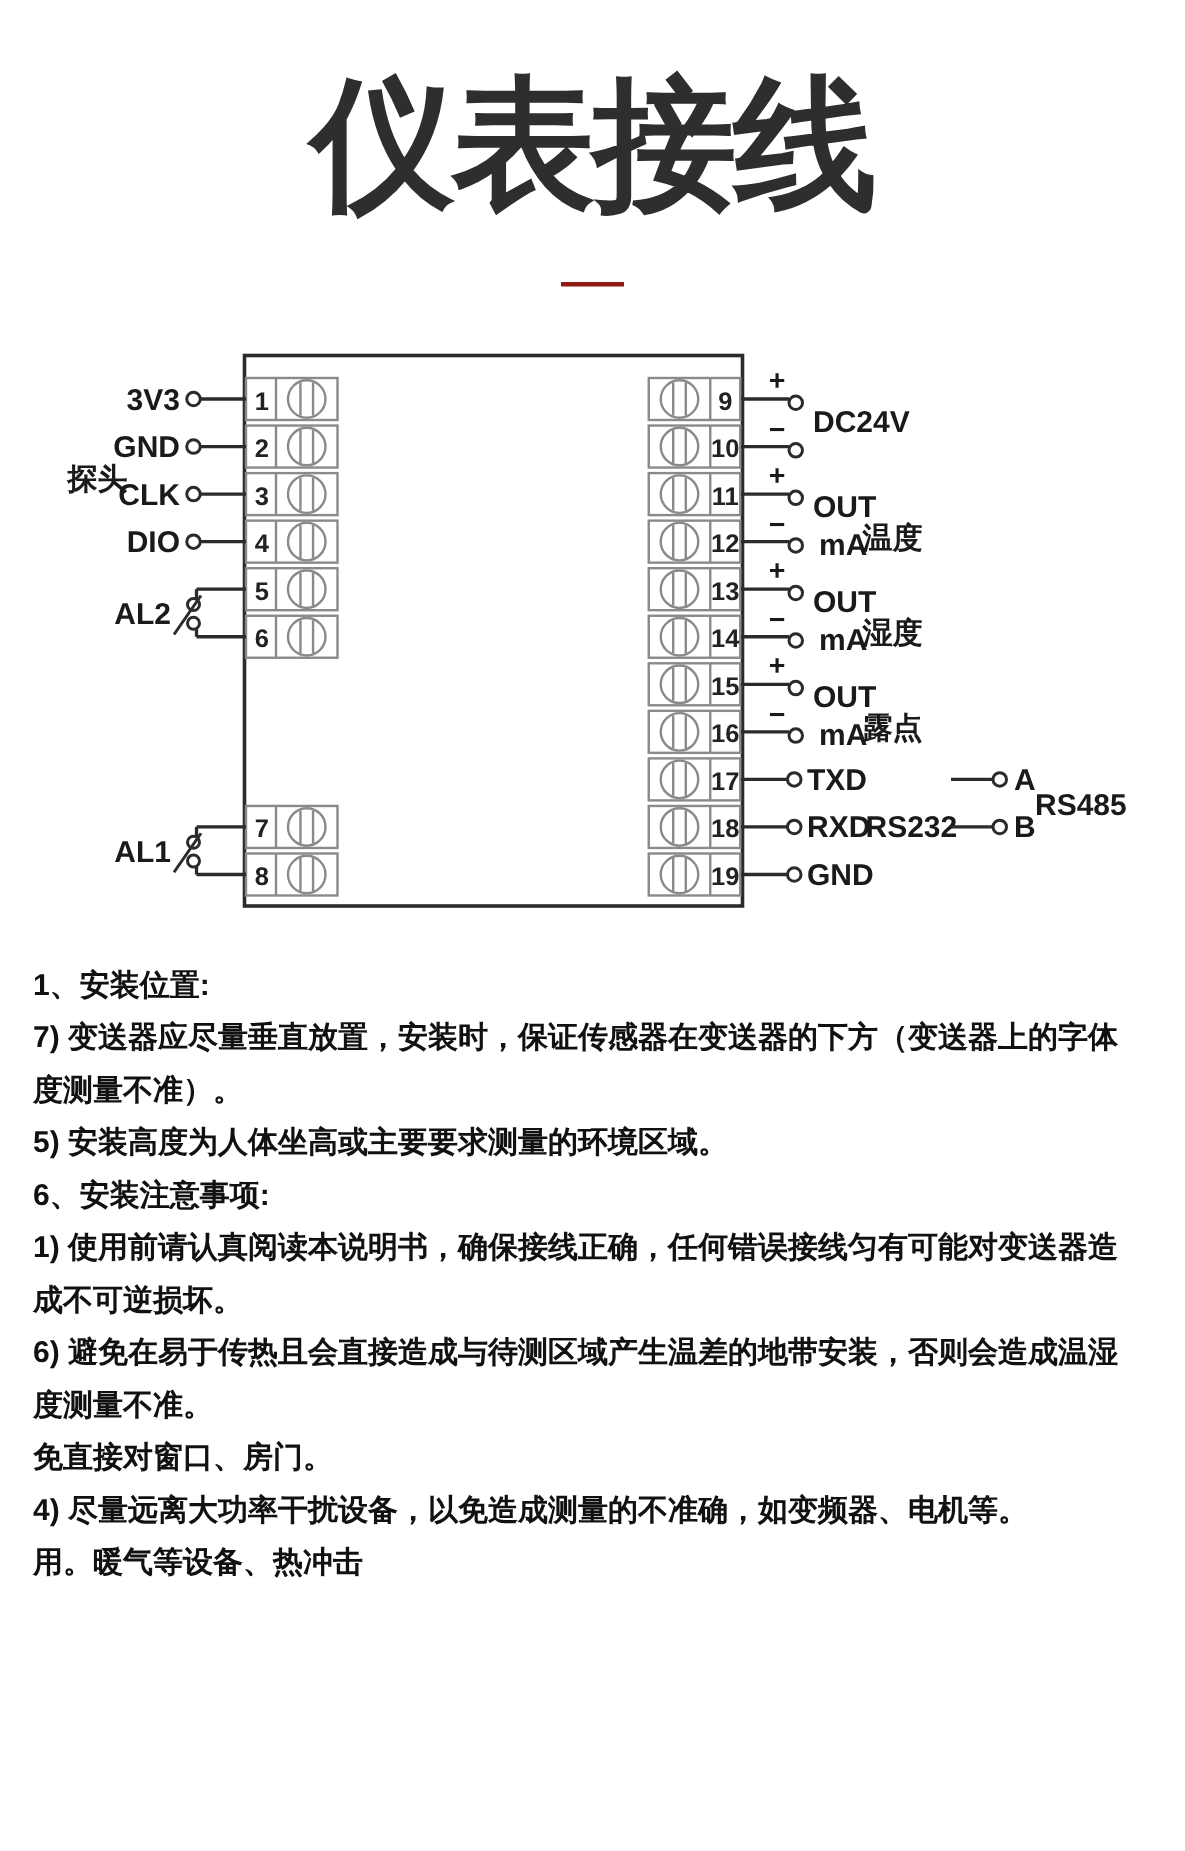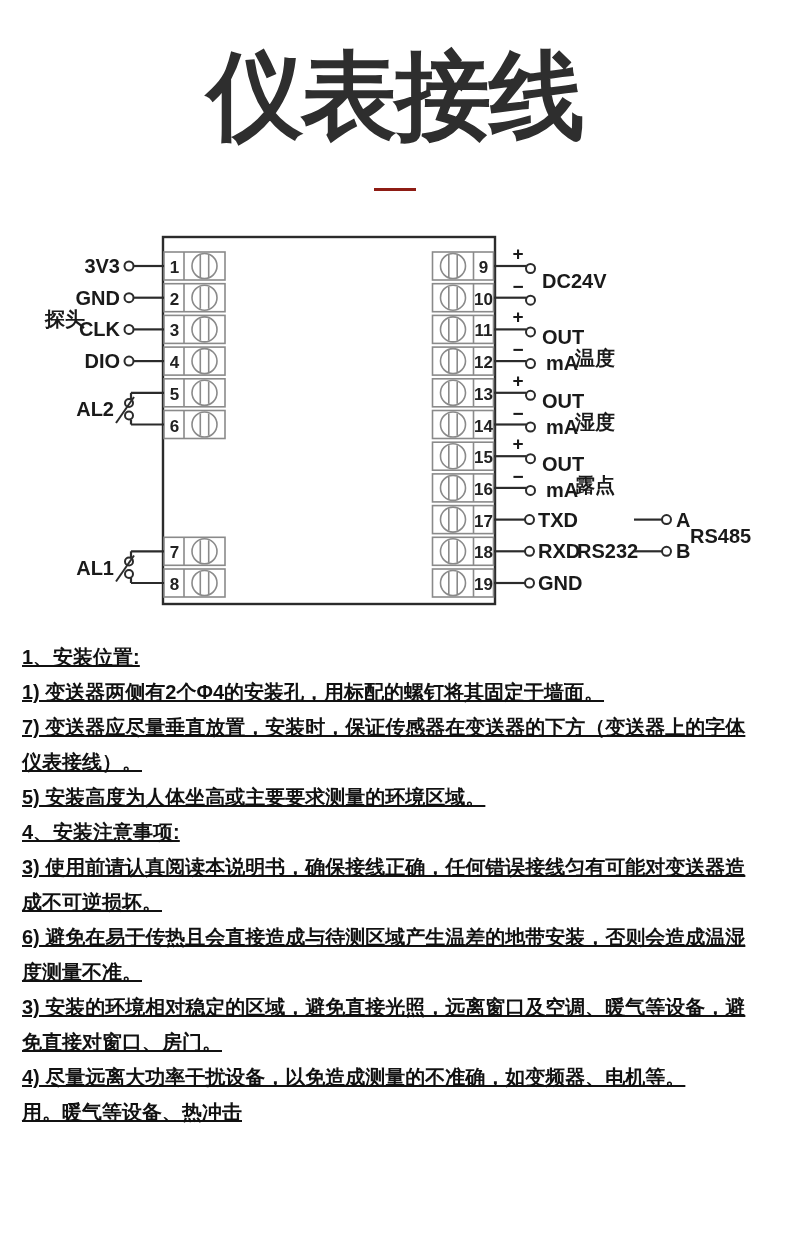--- a/index.html
+++ b/index.html
@@ -1,38 +1,38 @@
 <!DOCTYPE html>
 <html><head>
 <meta charset="utf-8">
 <style>
   html,body{margin:0;padding:0;background:#fff;}
   body{width:790px;height:1234px;overflow:hidden;font-family:"Liberation Sans","DejaVu Sans",sans-serif;}
   .title{margin:42px 0 0 0;text-align:center;font-size:96px;line-height:110px;font-weight:900;
-         color:#2e2e2e;letter-spacing:-2px;font-family:Liberation Serif, serif;}
+         color:#2e2e2e;letter-spacing:-2px;font-family:Liberation Sans, sans-serif;}
   .divider{width:42px;height:3px;background:#8e1c14;margin:36px auto 0 auto;}
   svg.diagram{display:block;margin-top:31px;}
   
   .boxline{stroke:#2b2b2b;stroke-width:2.4;fill:none;}
   .tbr{stroke:#8a8a8a;stroke-width:1.6;fill:#ffffff;}
   .tbl{stroke:#8a8a8a;stroke-width:1.6;fill:none;}
   .wire{stroke:#2b2b2b;stroke-width:2.2;}
   .term{fill:#fff;stroke:#2b2b2b;stroke-width:2;}
   .diag{stroke:#2b2b2b;stroke-width:2;}
   
   text{font-family:"Liberation Sans","DejaVu Sans",sans-serif;}
   .tnum{font-size:17px;font-weight:bold;fill:#222;text-anchor:middle;}
   .plbl{font-size:20px;font-weight:bold;fill:#1a1a1a;text-anchor:end;}
   .grp{font-size:20px;font-weight:bold;fill:#1a1a1a;}
   .cjk{font-size:20px;font-weight:bold;fill:#1a1a1a;}
   .sign{font-size:19px;font-weight:bold;fill:#1a1a1a;text-anchor:middle;}
   
   .content{margin:18px 20px 0 22px;width:748px;font-size:20px;line-height:35px;
            color:#111;font-weight:600;}
-  .content p{margin:0;text-decoration:underline;}
+  .content p{margin:0;}
   .sec2{margin-top:35px;}
   .sec-head{font-weight:700;}
 </style>
 </head>
 <body>
 
 <div>
 
   <h1 class="title">仪表接线</h1>
   <div class="divider"></div>
@@ -267,29 +267,27 @@
       <text class="grp" x="676" y="304.6">A</text>
       <line class="wire" x1="634" y1="329.3" x2="662" y2="329.3"></line>
         <circle class="term" cx="666.5" cy="329.3" r="4.5"></circle>
       <text class="grp" x="676" y="336.3">B</text>
       <text class="grp" x="690" y="321">RS485</text>
     </g>
   </svg>
 
   <div class="content">
     <p class="sec-head">1、安装位置:</p>
-    <p>1) 变送器两侧有2个Φ4的安装孔，用标配的螺钉将其固定于墙面。</p>
     <p>7) 变送器应尽量垂直放置，安装时，保证传感器在变送器的下方（变送器上的字体</p>
-    <p>仪表接线）。</p>
+    <p>度测量不准）。</p>
     <p>5) 安装高度为人体坐高或主要要求测量的环境区域。</p>
 
-    <p class="sec-head sec2">4、安装注意事项:</p>
-    <p>3) 使用前请认真阅读本说明书，确保接线正确，任何错误接线匀有可能对变送器造</p>
+    <p class="sec-head sec2">6、安装注意事项:</p>
+    <p>1) 使用前请认真阅读本说明书，确保接线正确，任何错误接线匀有可能对变送器造</p>
     <p>成不可逆损坏。</p>
     <p>6) 避免在易于传热且会直接造成与待测区域产生温差的地带安装，否则会造成温湿</p>
     <p>度测量不准。</p>
-    <p>3) 安装的环境相对稳定的区域，避免直接光照，远离窗口及空调、暖气等设备，避</p>
     <p>免直接对窗口、房门。</p>
     <p>4) 尽量远离大功率干扰设备，以免造成测量的不准确，如变频器、电机等。</p>
     <p>用。暖气等设备、热冲击</p>
   </div>
 
 </div>
 
 </body></html>

